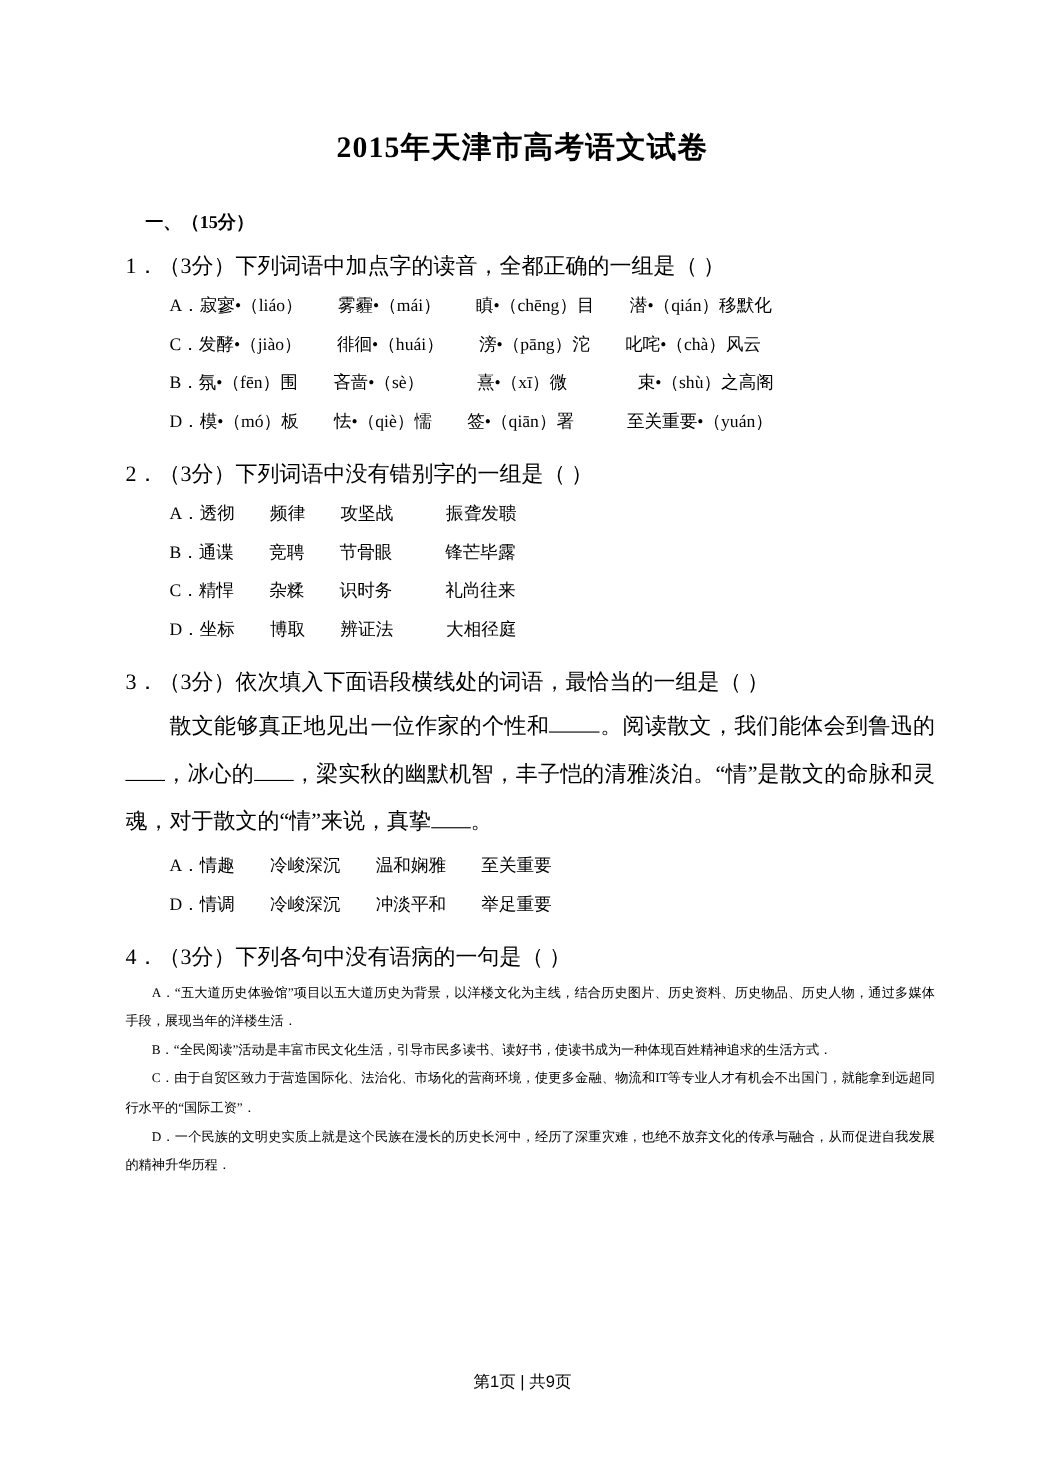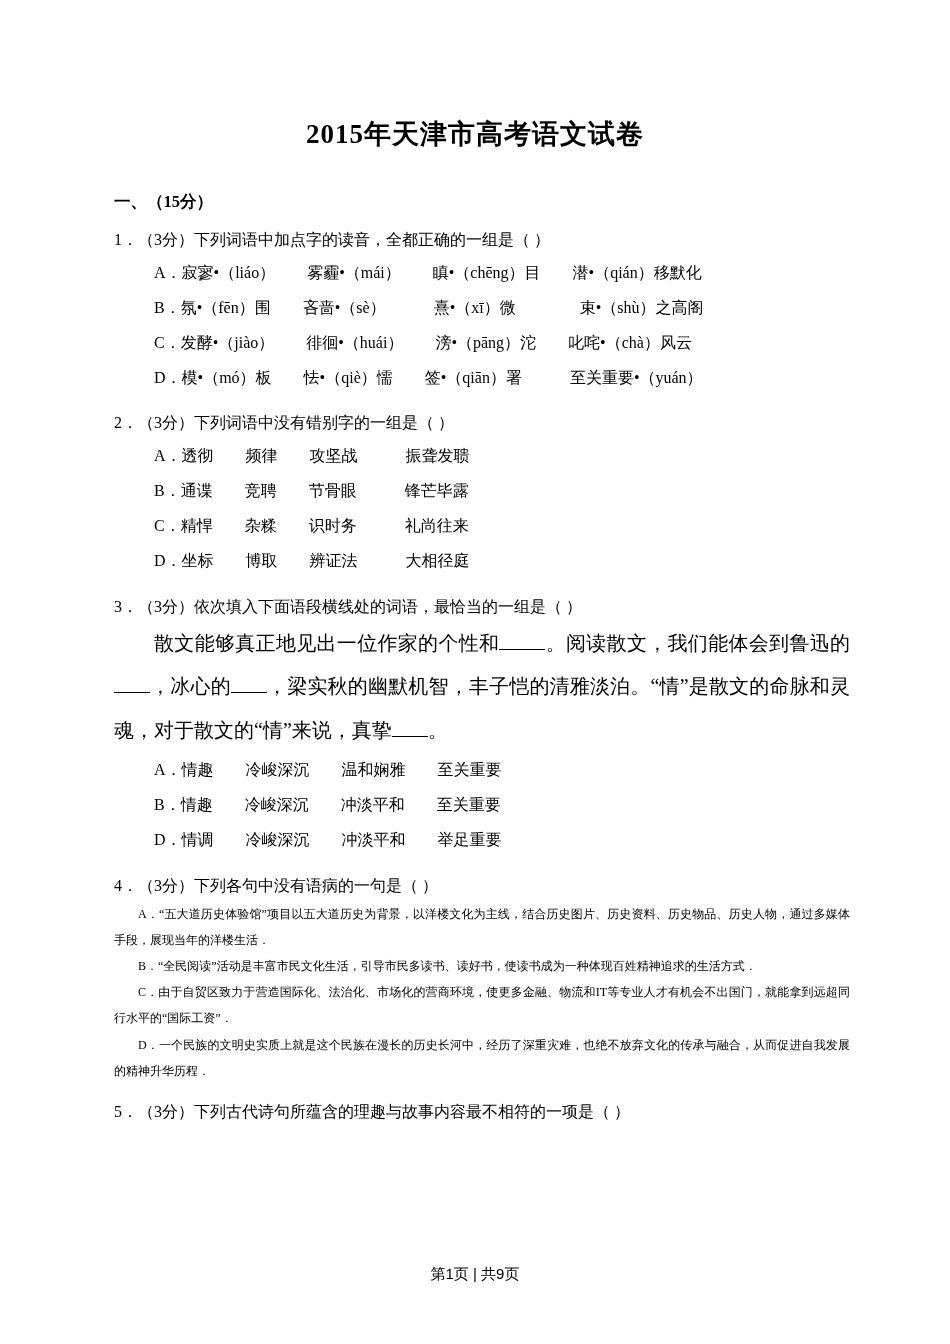--- a/index.html
+++ b/index.html
@@ -29,28 +29,28 @@
     font-weight: bold;
     letter-spacing: 1px;
     margin: 0;
     padding-top: 118px;
     line-height: 1.2;
     font-family: "Liberation Serif", "DejaVu Serif", serif;
   }
   .section-head {
     font-size: 16.5px;
     font-weight: bold;
-    margin: 42px 0 0 14px;
+    margin: 42px 0 0 32px;
     line-height: 1.2;
   }
   .q-block {
     margin-top: 16px;
   }
   .q-stem {
-    font-size: 16px;
+    font-size: 20px;
     line-height: 1.45;
     margin: 0 0 4px 0;
     text-indent: 0;
     padding-left: 14px;
   }
   .opt {
     font-size: 16px;
     line-height: 1.45;
     margin: 0;
     padding-left: 54px;
@@ -84,67 +84,63 @@
     display: inline-block;
     border-bottom: 1.6px solid #000;
     vertical-align: baseline;
   }
   .blank.w1 { width: 46px; }
   .blank.w2 { width: 36px; }
   .footer {
     position: absolute;
     left: 0;
     right: 0;
-    bottom: 60px;
+    bottom: 78px;
     text-align: center;
     font-size: 15px;
     font-family: "Liberation Sans", "DejaVu Sans", sans-serif;
     letter-spacing: 0px;
   }
 </style>
 </head>
 <body>
 
 <div class="page">
 
   <h1 class="doc-title">2015年天津市高考语文试卷</h1>
 
   <div class="section-head">一、（15分）</div>
 
   <div class="q-block">
     <p class="q-stem">1．（3分）下列词语中加点字的读音，全都正确的一组是（      ）</p>
     <p class="opt">A．寂寥•（liáo）　　雾霾•（mái）　　瞋•（chēng）目　　潜•（qián）移默化</p>
+    <p class="opt">C．发酵•（jiào）　　徘徊•（huái）　　滂•（pāng）沱　　叱咤•（chà）风云</p>
     <p class="opt">B．氛•（fēn）围　　吝啬•（sè）　　　熹•（xī）微　　　　束•（shù）之高阁</p>
-    <p class="opt">C．发酵•（jiào）　　徘徊•（huái）　　滂•（pāng）沱　　叱咤•（chà）风云</p>
     <p class="opt">D．模•（mó）板　　怯•（qiè）懦　　签•（qiān）署　　　至关重要•（yuán）</p>
   </div>
 
   <div class="q-block">
     <p class="q-stem">2．（3分）下列词语中没有错别字的一组是（      ）</p>
     <p class="opt">A．透彻　　频律　　攻坚战　　　振聋发聩</p>
     <p class="opt">B．通谍　　竞聘　　节骨眼　　　锋芒毕露</p>
     <p class="opt">C．精悍　　杂糅　　识时务　　　礼尚往来</p>
     <p class="opt">D．坐标　　博取　　辨证法　　　大相径庭</p>
   </div>
 
   <div class="q-block">
     <p class="q-stem">3．（3分）依次填入下面语段横线处的词语，最恰当的一组是（      ）</p>
     <p class="para indent"><span>散文能够真正地见出一位作家的个性和</span><span class="blank w1"></span><span>。阅读散文，我们能体会到鲁迅的</span><span class="blank w2"></span><span>，冰心的</span><span class="blank w2"></span><span>，梁实秋的幽默机智，丰子恺的清雅淡泊。“情”是散文的命脉和灵魂，对于散文的“情”来说，真挚</span><span class="blank w2"></span><span>。</span></p>
     <p class="opt">A．情趣　　冷峻深沉　　温和娴雅　　至关重要</p>
-    <p class="opt">B．情趣　　冷峻深沉　　冲淡平和　　至关重要</p>
     <p class="opt">D．情调　　冷峻深沉　　冲淡平和　　举足重要</p>
   </div>
 
   <div class="q-block">
     <p class="q-stem">4．（3分）下列各句中没有语病的一句是（      ）</p>
     <p class="opt-long">A．“五大道历史体验馆”项目以五大道历史为背景，以洋楼文化为主线，结合历史图片、历史资料、历史物品、历史人物，通过多媒体手段，展现当年的洋楼生活．</p>
     <p class="opt-long">B．“全民阅读”活动是丰富市民文化生活，引导市民多读书、读好书，使读书成为一种体现百姓精神追求的生活方式．</p>
     <p class="opt-long">C．由于自贸区致力于营造国际化、法治化、市场化的营商环境，使更多金融、物流和IT等专业人才有机会不出国门，就能拿到远超同行水平的“国际工资”．</p>
     <p class="opt-long">D．一个民族的文明史实质上就是这个民族在漫长的历史长河中，经历了深重灾难，也绝不放弃文化的传承与融合，从而促进自我发展的精神升华历程．</p>
   </div>
 
-  <div class="q-block">
-    <p class="q-stem">5．（3分）下列古代诗句所蕴含的理趣与故事内容最不相符的一项是（      ）</p>
-  </div>
 
   <div class="footer">第1页 | 共9页</div>
 
 </div>
 
 </body></html>

